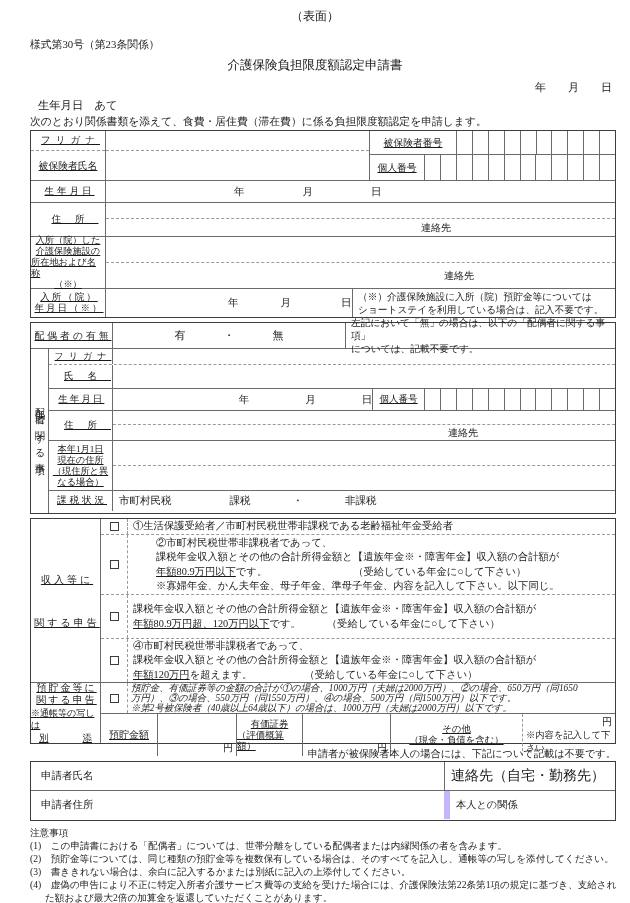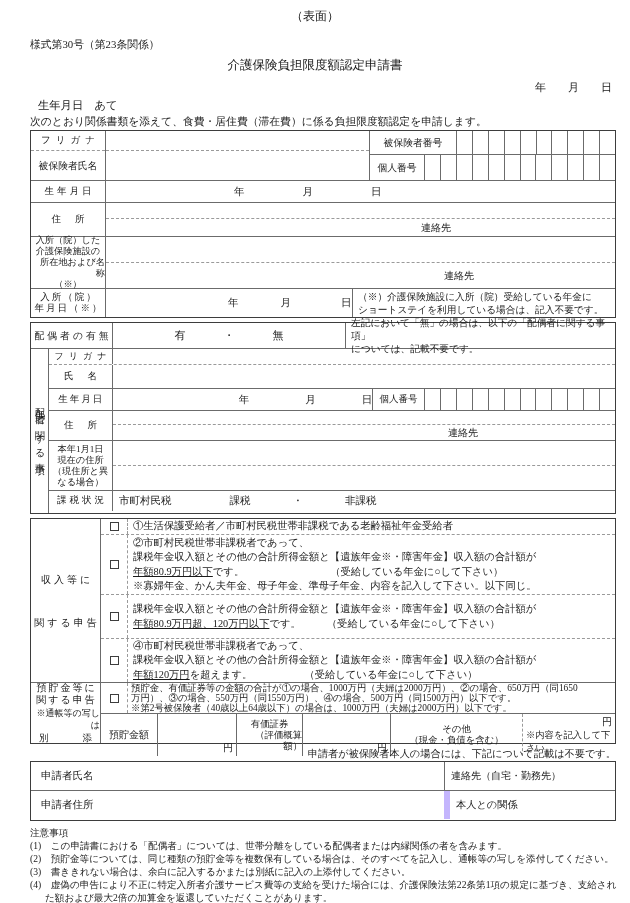--- a/index.html
+++ b/index.html
@@ -13,22 +13,22 @@
   .ctr { text-align:center; }
   .rgt { text-align:right; }
   .tbl { position:absolute; left:30px; width:586px; border:1.5px solid #3d3d3d; background:#fff; }
   .fx { display:flex; }
   .col { display:flex; flex-direction:column; }
   .f1 { flex:1; min-width:0; }
   .bb  { border-bottom:1px solid #6b6b6b; }
   .bbd { border-bottom:1px dashed #9a9a9a; }
   .br  { border-right:1px solid #6b6b6b; }
   .brd { border-right:1px dashed #9a9a9a; }
-  .lbl { display:flex; align-items:center; justify-content:center; text-align:right;
-         font-size:9.5px; line-height:11.5px; flex-direction:column; }
+  .lbl { display:flex; align-items:center; justify-content:center; text-align:left;
+         font-size:9.5px; line-height:11.5px; flex-direction:column;text-decoration:underline; }
   .ls2 { letter-spacing:2px; text-indent:2px; }
   .ls3 { letter-spacing:3px; text-indent:3px; }
   .ls5 { letter-spacing:5px; text-indent:5px; }
   .ls14 { letter-spacing:14px; text-indent:14px; }
   .cells { display:flex; flex:1; }
   .cells span { flex:1; border-left:1px solid #6b6b6b; }
   .cells span:first-child { border-left:none; }
   .ymd { position:relative; flex:1; font-size:10.5px; display:flex; align-items:center; }
   .ymd span { display:inline-block; }
   .cbx { width:9px; height:9px; border:1px solid #3d3d3d; background:#fff; display:inline-block; }
@@ -142,21 +142,21 @@
       <div class="lbl br" style="width:75px;font-size:9.5px;">
         <div class="ls2">入所（院）</div>
         <div class="ls2">年月日（※）</div>
       </div>
       <div class="ymd br" style="flex:none;width:247px;">
         <span style="margin-left:122px;">年</span>
         <span style="margin-left:42px;">月</span>
         <span style="margin-left:50px;">日</span>
       </div>
       <div class="f1 note-sm">
-        <div>（※）介護保険施設に入所（院）受給している年金に</div>
+        <div>（※）介護保険施設に入所（院）預貯金等については</div>
         <div>ショートステイを利用している場合は、記入不要です。</div>
       </div>
     </div>
   </div>
 
   <div class="tbl" style="top:322px;height:192px;">
 
     <div class="fx bb" style="height:26px;">
       <div class="lbl br ls3" style="width:82px;font-size:9.8px;">配偶者の有無</div>
       <div class="br fx" style="width:233px;align-items:center;justify-content:center;gap:38px;font-size:11px;">
@@ -250,21 +250,21 @@
       </div>
       <div class="col f1">
         <div class="fx bbd" style="height:16px;">
           <div class="ckc">
               <span class="cbx"></span>
             </div>
           <div class="itxt">
               <div>①生活保護受給者／市町村民税世帯非課税である老齢福祉年金受給者</div>
             </div>
         </div>
-        <div class="fx bbd" style="height:60px;">
+        <div class="fx bbd" style="height:60px;gap:23px;">
           <div class="ckc">
               <span class="cbx"></span>
             </div>
           <div class="itxt">
             <div>②市町村民税世帯非課税者であって、</div>
             <div>課税年金収入額とその他の合計所得金額と【遺族年金※・障害年金】収入額の合計額が</div>
             <div><span class="u">年額80.9万円以下</span><span>です。</span><span style="margin-left:86px;">（受給している年金に○して下さい）</span></div>
             <div>※寡婦年金、かん夫年金、母子年金、準母子年金、内容を記入して下さい。以下同じ。</div>
           </div>
         </div>
@@ -294,21 +294,21 @@
       <div class="lbl br" style="width:70px;font-size:10px;line-height:12.5px;">
         <div class="ls2">預貯金等に</div>
         <div class="ls2">関する申告</div>
         <div style="font-size:9px;">※通帳等の写しは</div>
         <div class="fx" style="width:100%;justify-content:space-between;padding:0 8px;font-size:9.5px;">
           <span>別</span>
           <span>添</span>
         </div>
       </div>
       <div class="col f1">
-        <div class="fx bb" style="height:31px;">
+        <div class="fx bb" style="height:31px;font-style:italic;">
           <div class="ckc">
               <span class="cbx"></span>
             </div>
           <div class="itxt" style="font-size:9.4px;line-height:10.2px;padding:0 3px;">
             <div>預貯金、有価証券等の金額の合計が①の場合、1000万円（夫婦は2000万円）、②の場合、650万円（同1650</div>
             <div>万円）、③の場合、550万円（同1550万円）、④の場合、500万円（同1500万円）以下です。</div>
             <div>※第2号被保険者（40歳以上64歳以下）の場合は、1000万円（夫婦は2000万円）以下です。</div>
           </div>
         </div>
         <div class="fx f1" style="font-size:9.6px;">
@@ -336,21 +336,21 @@
     </div>
   </div>
 
   <div class="abs rgt" style="top:747px;left:30px;width:586px;font-size:10.2px;">申請者が被保険者本人の場合には、下記について記載は不要です。</div>
 
   <div class="tbl" style="top:761px;height:60px;">
     <div class="fx bb" style="height:29px;">
       <div class="f1 subline" style="padding-left:10px;font-size:10.5px;">
         <span>申請者氏名</span>
       </div>
-      <div class="subline" style="width:171px;border-left:1px solid #6b6b6b;padding-left:6px;font-size:10px;">
+      <div class="subline" style="width:171px;border-left:1px solid #6b6b6b;padding-left:6px;font-size:14px;">
         <span>連絡先（自宅・勤務先）</span>
       </div>
     </div>
     <div class="fx" style="height:28px;">
       <div class="f1 subline" style="padding-left:10px;font-size:10.5px;">
         <span>申請者住所</span>
       </div>
       <div class="subline" style="width:171px;border-left:6px solid #c4b5fd;padding-left:6px;font-size:10.2px;">
         <span>本人との関係</span>
       </div>

